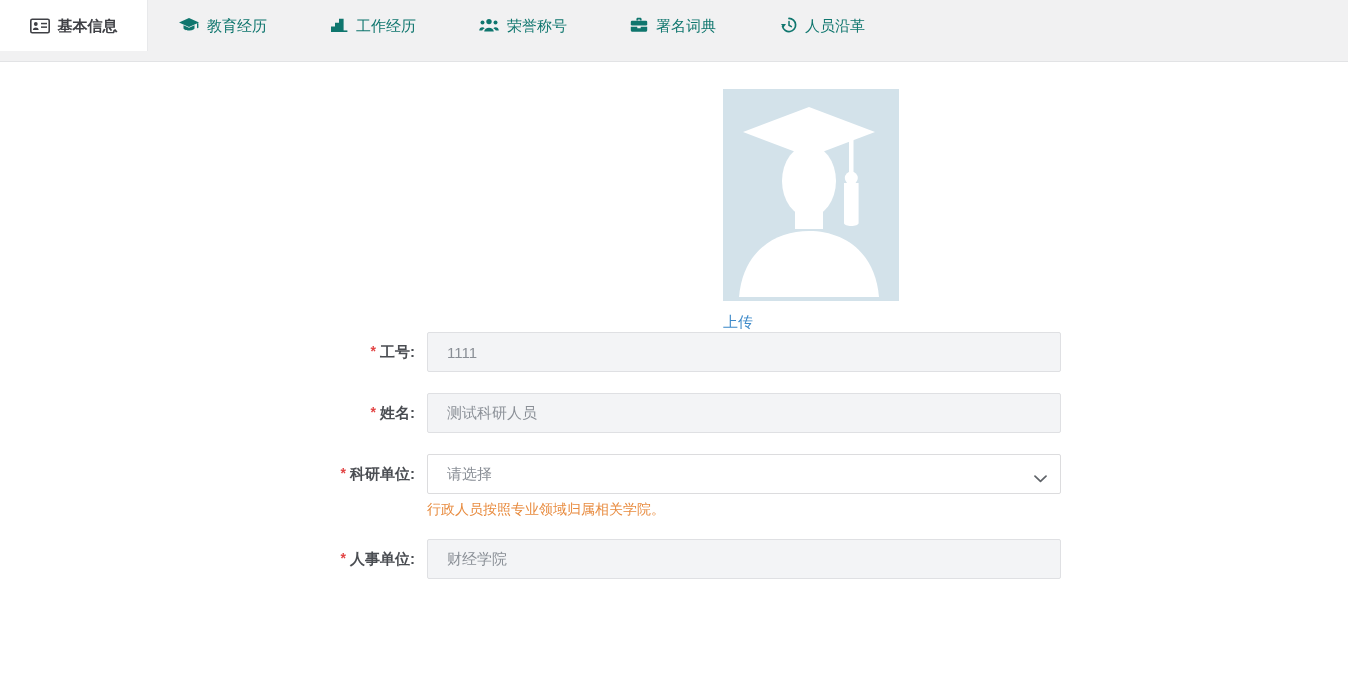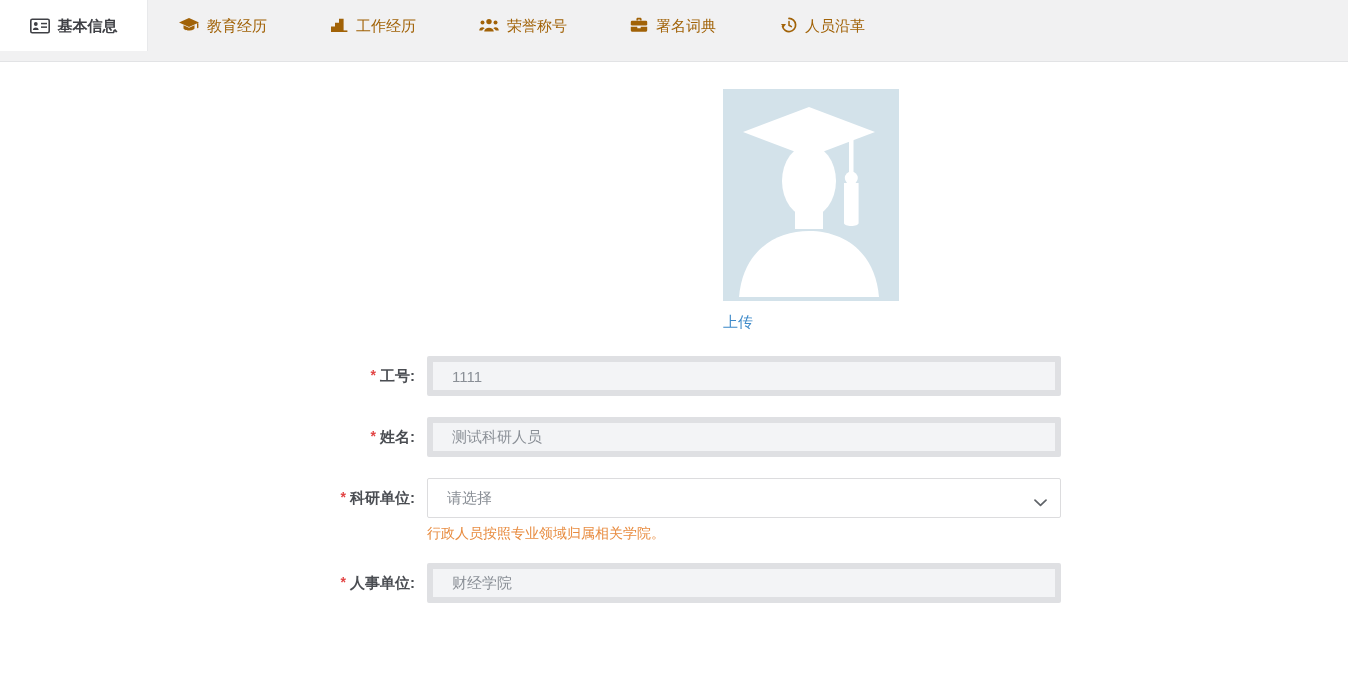--- a/index.html
+++ b/index.html
@@ -10,50 +10,50 @@
   }
   
   .tabbar {
     display:flex; align-items:flex-start;
     height:62px; background:#f1f1f2;
     border-bottom:1px solid #e2e3e5;
   }
   .tab {
     width:150px; height:50px;
     display:flex; align-items:center; justify-content:center; gap:8px;
-    font-size:15px; color:#a16207; cursor:pointer; white-space:nowrap;
+    font-size:15px; color:#0f766e; cursor:pointer; white-space:nowrap;
   }
   .tab svg { flex:0 0 auto; display:block; }
   .tab.active {
     width:148px; height:51px; margin-bottom:-1px;
     background:#fff; color:#3f4045; font-weight:600;
     border-right:1px solid #e8e9eb;
   }
   .tab-label { line-height:1; }
   
   .photo-wrap { width:176px; margin:27px 0 0 723px; }
   .photo {
     width:176px; height:212px; background:#d3e2ea;
     display:flex; align-items:flex-end; justify-content:center; overflow:hidden;
   }
   .upload-link {
     margin-top:12px; text-align:left;
     font-size:15px; color:#3e8ac9; cursor:pointer; text-decoration:none; display:block;
   }
   
-  .form { margin-top:24px; }
+  .form { }
   .form-row { display:flex; align-items:flex-start; margin-bottom:21px; }
   .form-label {
     width:415px; text-align:right; font-size:15px; color:#4a4d52;
     font-weight:600; line-height:40px; white-space:nowrap;
   }
   .req { color:#e24545; font-weight:600; margin-right:4px; font-size:14px; position:relative; top:-1px; }
   .form-control { margin-left:12px; width:634px; }
   .text-input {
-    width:100%; height:40px; border:6px solid #8b5cf6; border-radius:2px;
+    width:100%; height:40px; border:1px solid #8b5cf6; border-radius:2px;
     background:#fff; padding:0 19px; font-size:15px; color:#606266;
     font-family:"Liberation Sans","DejaVu Sans",sans-serif; outline:none;
   }
   .text-input::placeholder { color:#a6a9ad; opacity:1; }
   .text-input.is-disabled { background:#f3f4f6; color:#8a8f96; border-color:#dfe0e3; }
   .select-box {
     position:relative; width:100%; height:40px;
     border:1px solid #dcdcde; border-radius:2px; background:#fff;
     display:flex; align-items:center; padding:0 40px 0 19px;
     font-size:15px; color:#8a8f96; cursor:pointer;

